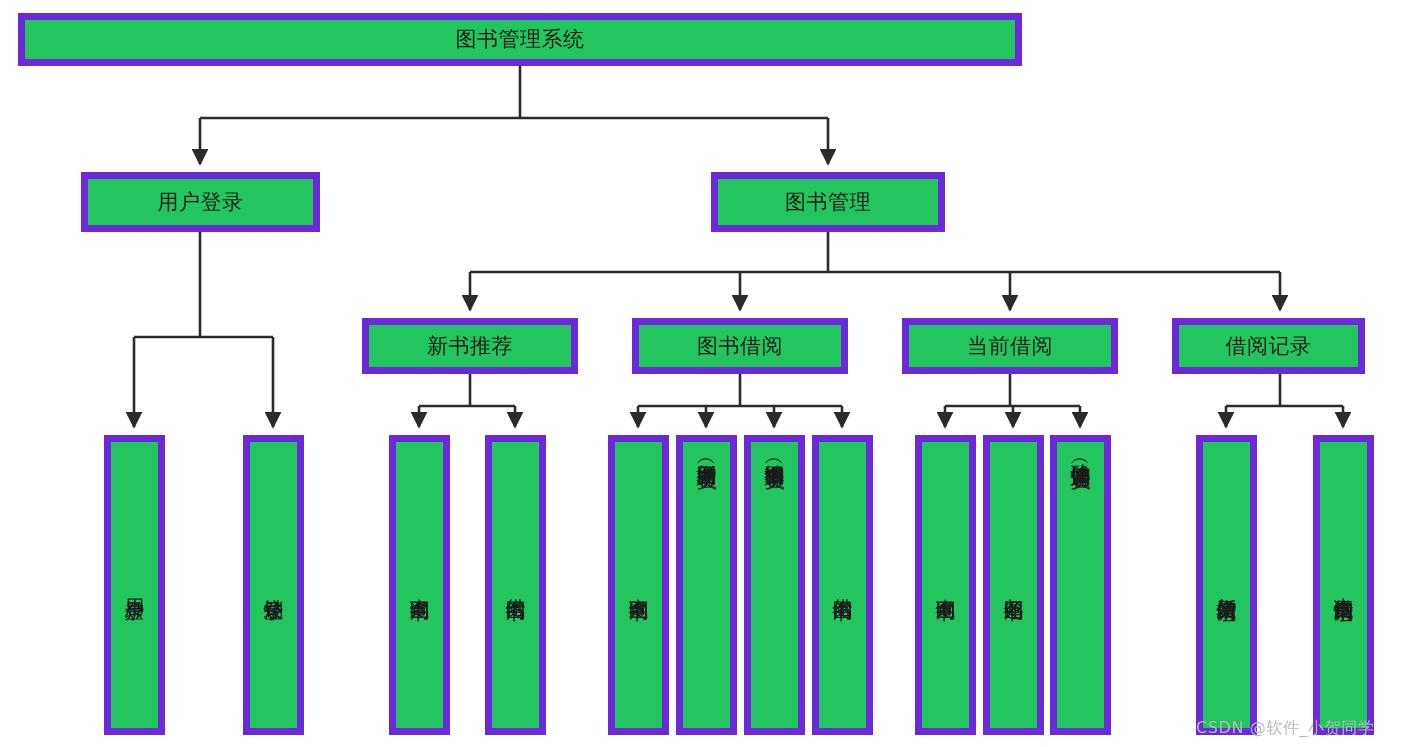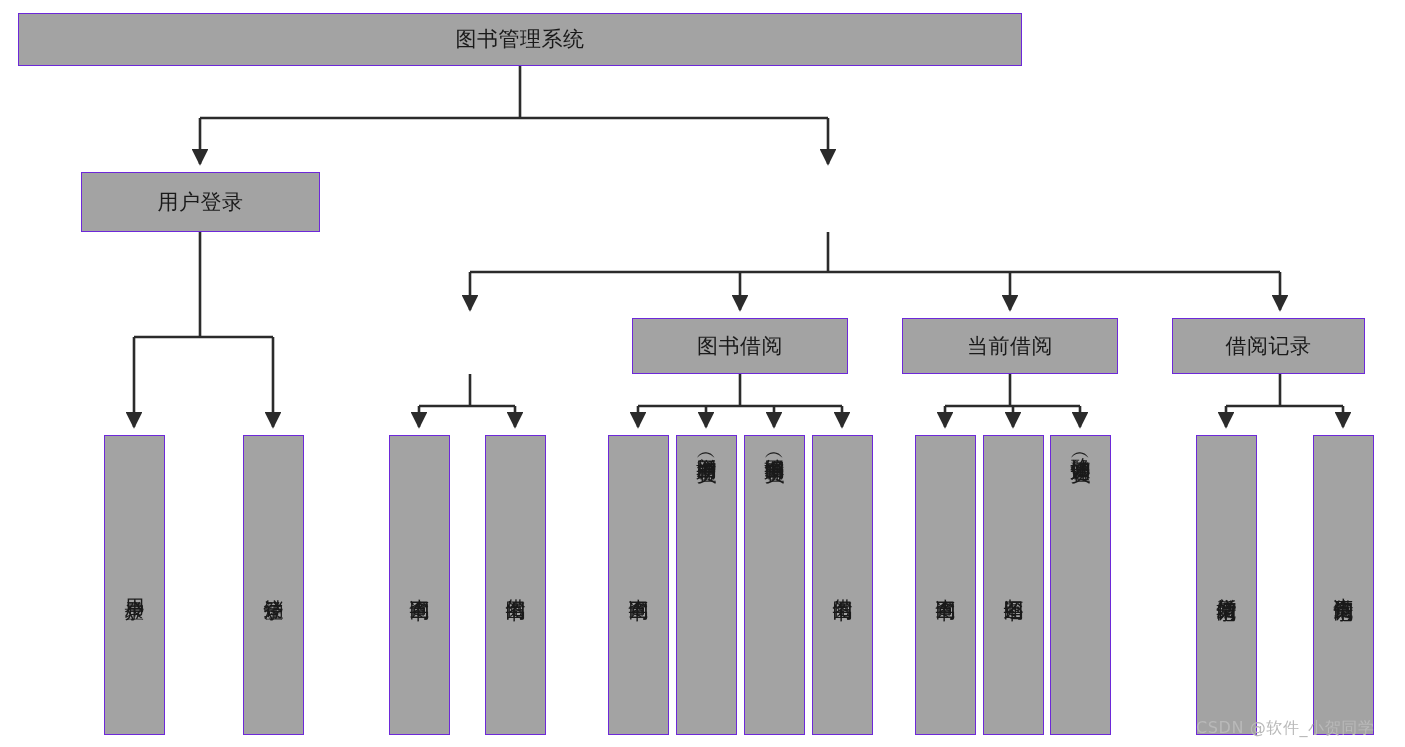--- a/index.html
+++ b/index.html
@@ -21,22 +21,22 @@
   #diagram-svg {
     position: absolute;
     left: 0;
     top: 0;
     width: 1405px;
     height: 747px;
   }
   .node-box {
     position: absolute;
     box-sizing: border-box;
-    border: 1px solid #6d28d9;
-    background: #a3a3a3;
+    border: 7px solid #6d28d9;
+    background: #22c55e;
     display: flex;
     align-items: center;
     justify-content: center;
     color: #1a1a1a;
   }
   .node-label {
     font-size: 21px;
     line-height: 1.18;
     letter-spacing: 0.5px;
     white-space: nowrap;
@@ -146,21 +146,27 @@
   </svg>
 
   <div class="node-box horizontal" style="left:18px; top:13px; width:1004px; height:53px;">
     <span class="node-label">图书管理系统</span>
   </div>
 
   <div class="node-box horizontal" style="left:81px; top:172px; width:239px; height:60px;">
     <span class="node-label">用户登录</span>
   </div>
 
-
+  <div class="node-box horizontal" style="left:711px; top:172px; width:234px; height:60px;">
+    <span class="node-label">图书管理</span>
+  </div>
+
+  <div class="node-box horizontal" style="left:362px; top:318px; width:216px; height:56px;">
+    <span class="node-label">新书推荐</span>
+  </div>
 
   <div class="node-box horizontal" style="left:902px; top:318px; width:216px; height:56px;">
     <span class="node-label">当前借阅</span>
   </div>
 
   <div class="node-box horizontal" style="left:632px; top:318px; width:216px; height:56px;">
     <span class="node-label">图书借阅</span>
   </div>
 
   <div class="node-box horizontal" style="left:1172px; top:318px; width:193px; height:56px;">

